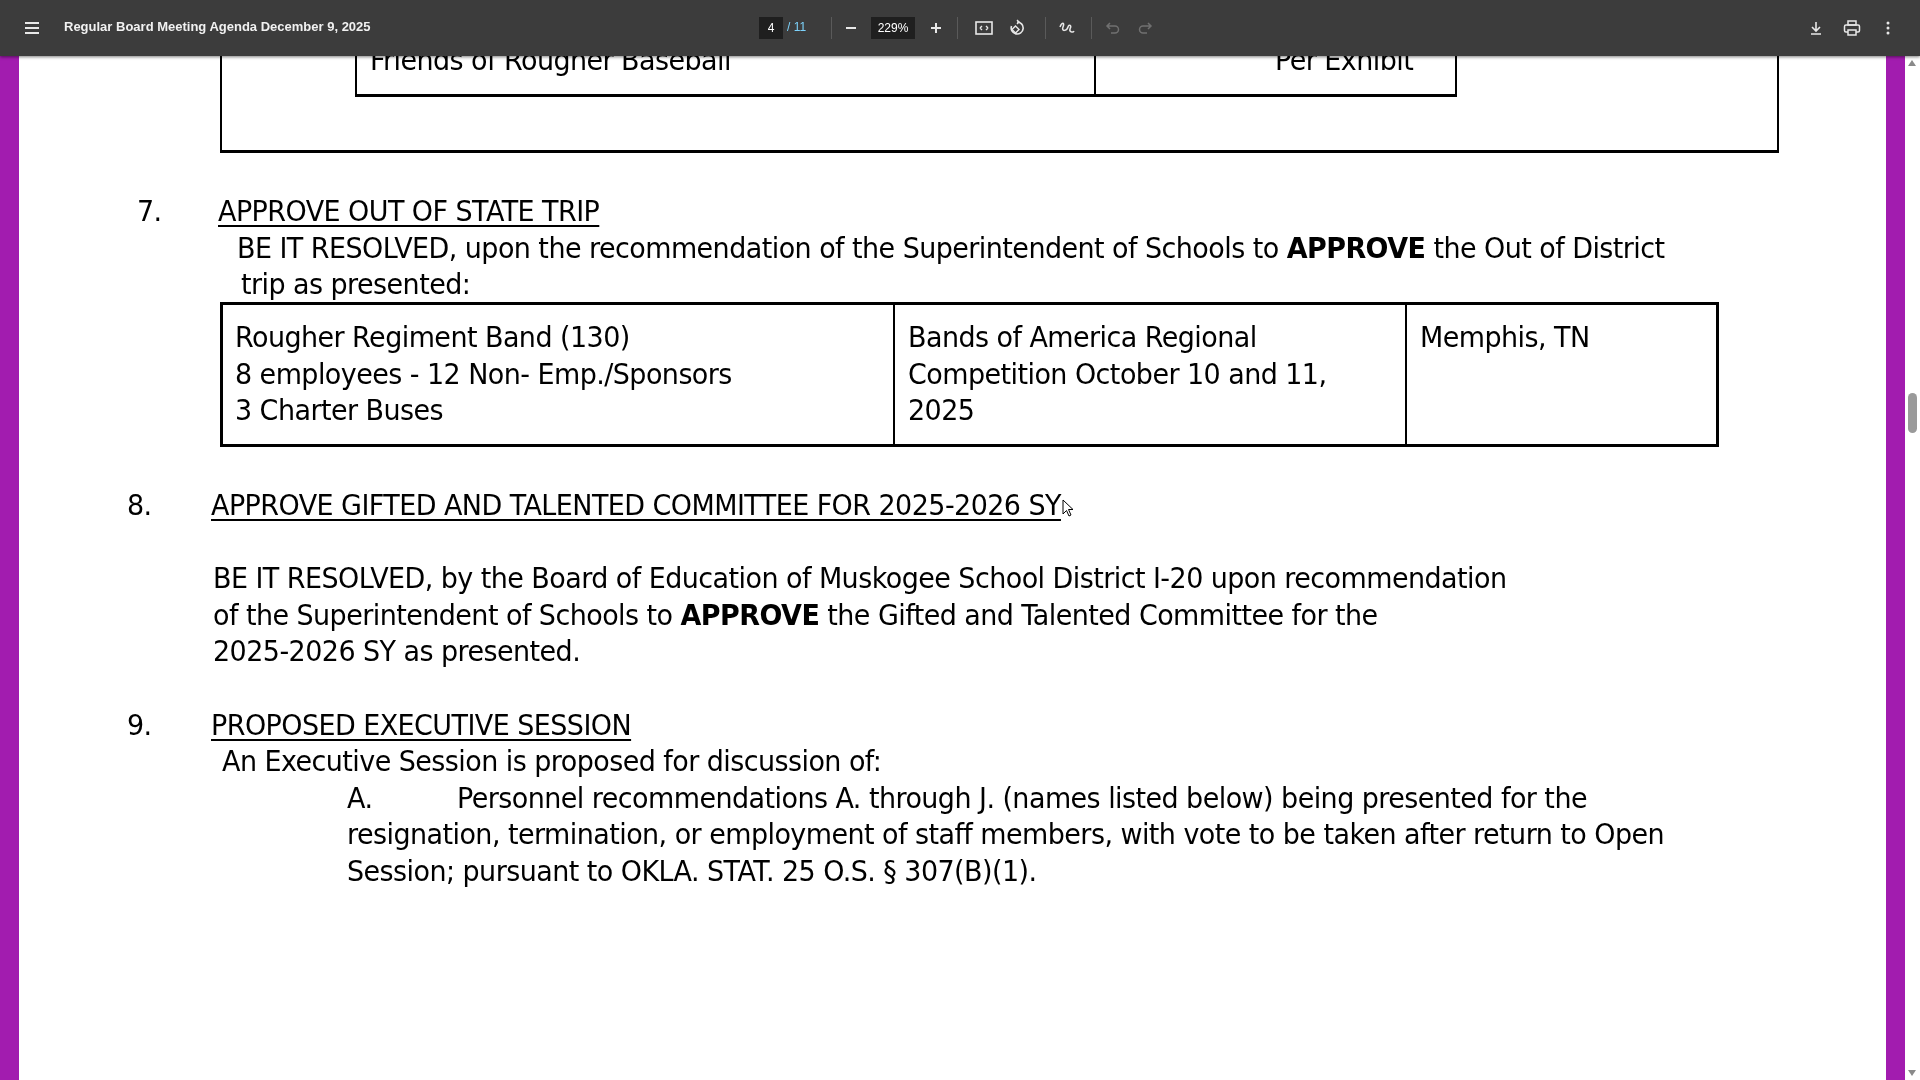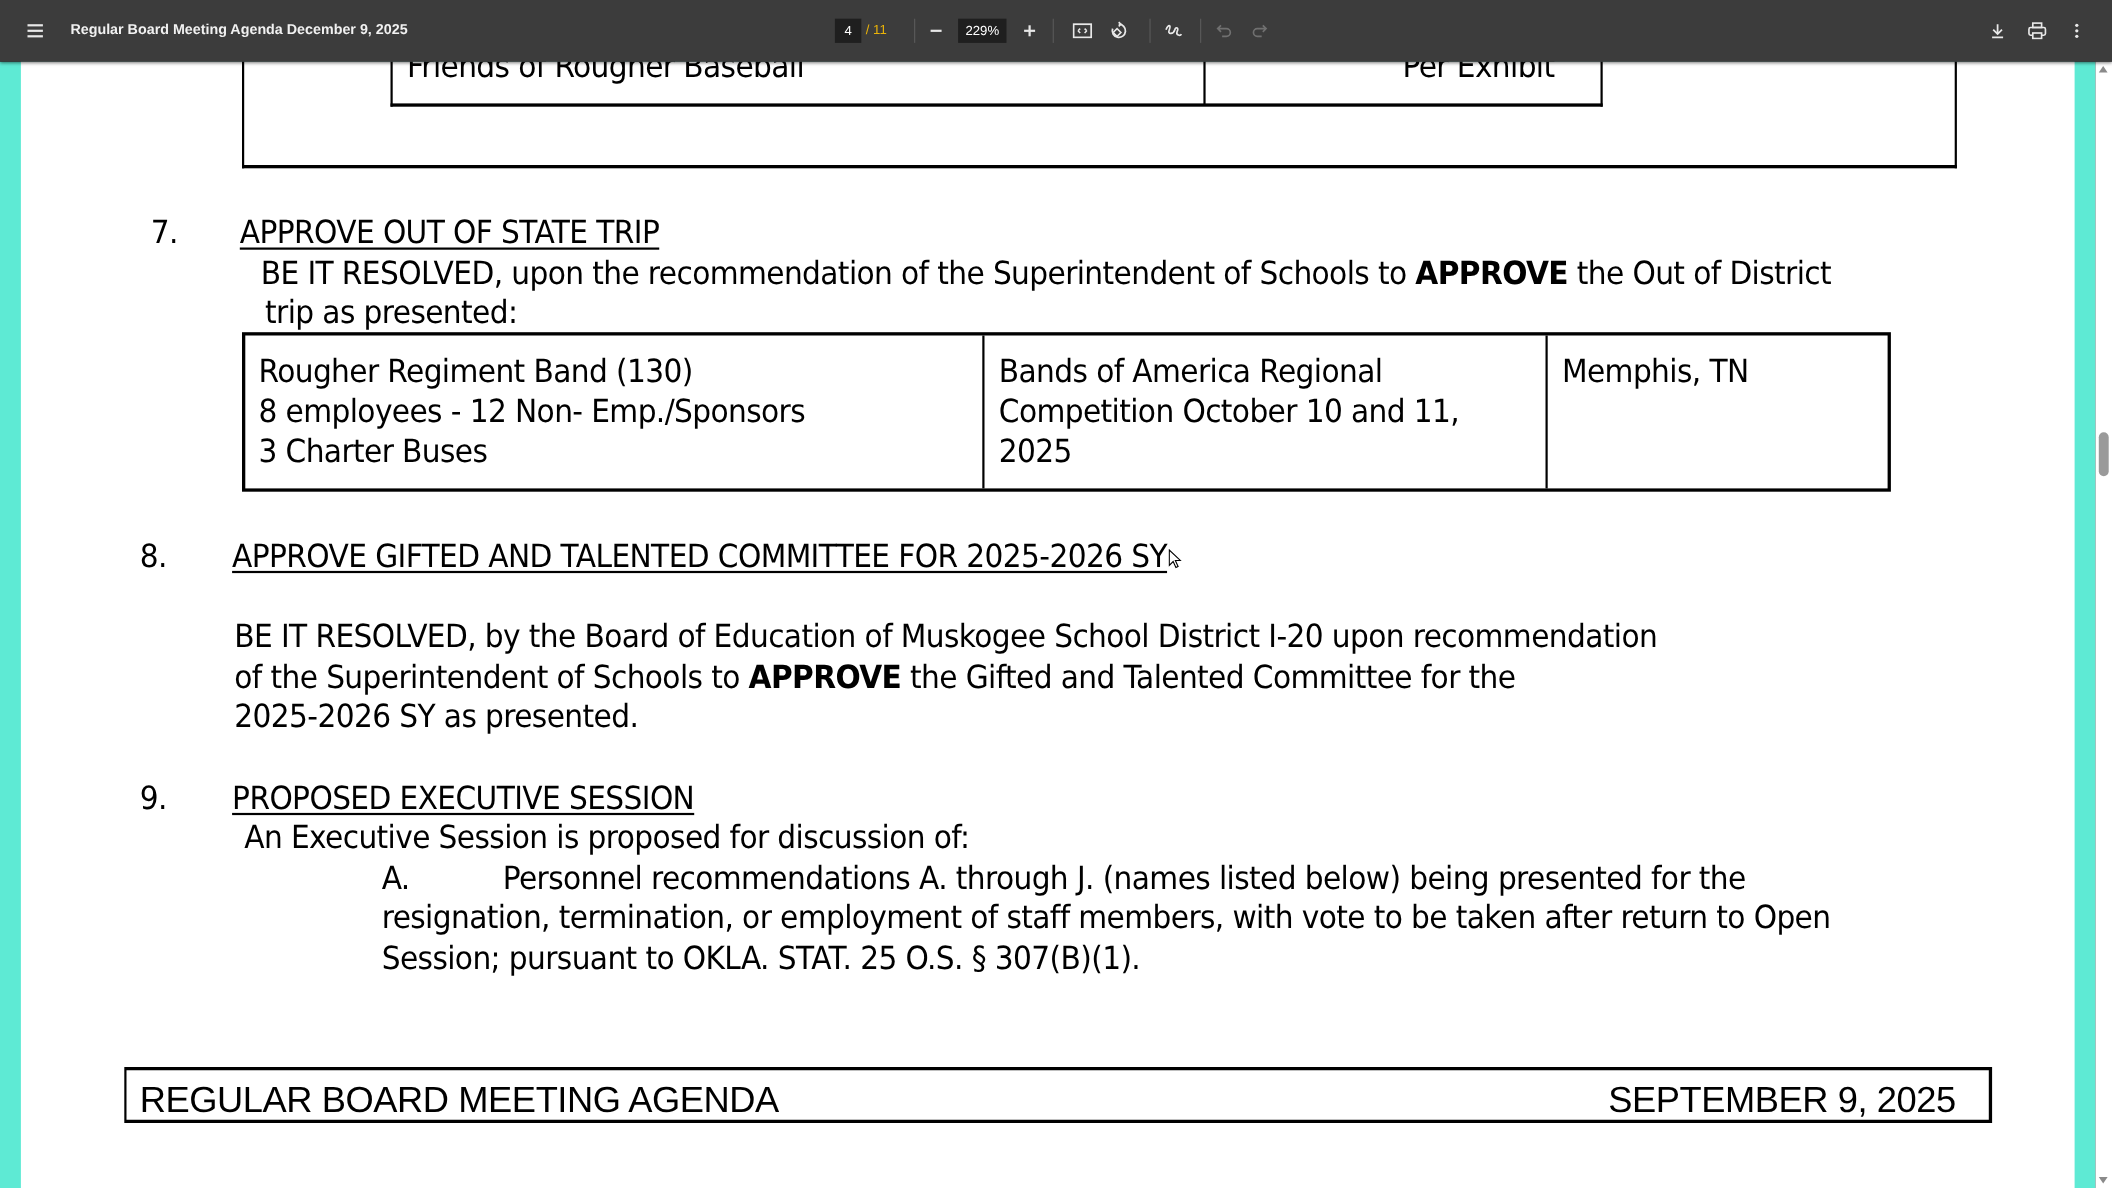--- a/index.html
+++ b/index.html
@@ -17,34 +17,34 @@
   .menu-icon span { position: absolute; left: 5px; width: 14px; height: 2px; background: #e8e8e8; }
   .doc-title {
     position: absolute; left: 64px; top: 19px; font-size: 13px; font-weight: bold;
     font-family: "Liberation Sans", sans-serif; color: #f1f1f1; white-space: nowrap;
   }
   .page-input {
     position: absolute; left: 759px; top: 17px; width: 24px; height: 22px;
     background: #1f1f1f; color: #fff; border: none; font-size: 12px; text-align: center;
     font-family: "Liberation Sans", sans-serif;
   }
-  .page-total { position: absolute; left: 787px; top: 20px; font-size: 12px; color: #eab308;
+  .page-total { position: absolute; left: 787px; top: 20px; font-size: 12px; color: #7dd3fc;
     font-family: "Liberation Sans", sans-serif; }
   .tb-sep { position: absolute; top: 17px; width: 1px; height: 22px; background: #5a5a5a; }
   .zoom-input {
     position: absolute; left: 871px; top: 17px; width: 44px; height: 22px;
     background: #1f1f1f; color: #fff; border: none; font-size: 12px; text-align: center;
     font-family: "Liberation Sans", sans-serif;
   }
   .tb-btn { position: absolute; top: 16px; width: 24px; height: 24px; color: #e8e8e8;
     display: flex; align-items: center; justify-content: center; font-size: 16px; }
   .tb-btn.disabled { color: #6d6d6d; }
 
   
-  .viewer { position: absolute; left: 0; top: 56px; width: 1905px; height: 1024px; background: #5eead4; }
+  .viewer { position: absolute; left: 0; top: 56px; width: 1905px; height: 1024px; background: #a21caf; }
   .page {
     position: absolute; left: 19px; top: 0; width: 1867px; height: 1024px; background: #ffffff;
     color: #000; font-family: "DejaVu Sans", sans-serif; overflow: hidden;
   }
   .scrollbar { position: absolute; left: 1905px; top: 56px; width: 15px; height: 1024px; background: #ffffff; }
   .scroll-up { position: absolute; left: 3px; top: 4px; width: 0; height: 0;
     border-left: 4px solid transparent; border-right: 4px solid transparent; border-bottom: 6px solid #8a8a8a; }
   .scroll-down { position: absolute; left: 3px; bottom: 4px; width: 0; height: 0;
     border-left: 4px solid transparent; border-right: 4px solid transparent; border-top: 6px solid #8a8a8a; }
   .scroll-thumb { position: absolute; left: 3px; top: 337px; width: 9px; height: 40px; background: #9a9a9a; border-radius: 5px; }
@@ -197,24 +197,20 @@
     <div class="abs doc-text" style="left:194px; top:581px">2025-2026 SY as presented.</div>
 
     <div class="abs doc-text" style="left:108px; top:655px">9.</div>
     <div class="abs doc-text u" style="left:192px; top:655px">PROPOSED EXECUTIVE SESSION</div>
     <div class="abs doc-text" style="left:203px; top:691px">An Executive Session is proposed for discussion of:</div>
     <div class="abs doc-text" style="left:328px; top:728px">A.</div>
     <div class="abs doc-text" style="left:438px; top:728px">Personnel recommendations A. through J. (names listed below) being presented for the</div>
     <div class="abs doc-text" style="left:328px; top:764px">resignation, termination, or employment of staff members, with vote to be taken after return to Open</div>
     <div class="abs doc-text" style="left:328px; top:801px">Session;  pursuant to OKLA. STAT.  25 O.S. § 307(B)(1).</div>
 
-    <div class="footer-box">
-      <div class="footer-text" style="left:12px">REGULAR BOARD MEETING AGENDA</div>
-      <div class="footer-text" style="right:30px">SEPTEMBER 9, 2025</div>
-    </div>
 
     <svg class="cursor" style="width:14px;height:20px" viewBox="0 0 14 20">
       <path d="M1 1 L1 15 L4.5 11.5 L7 17 L9 16 L6.5 10.5 L11 10.5 Z" fill="#fff" stroke="#000" stroke-width="1"></path>
     </svg>
   </div>
 </div>
 
 <div class="scrollbar">
   <div class="scroll-up"></div>
   <div class="scroll-thumb"></div>

